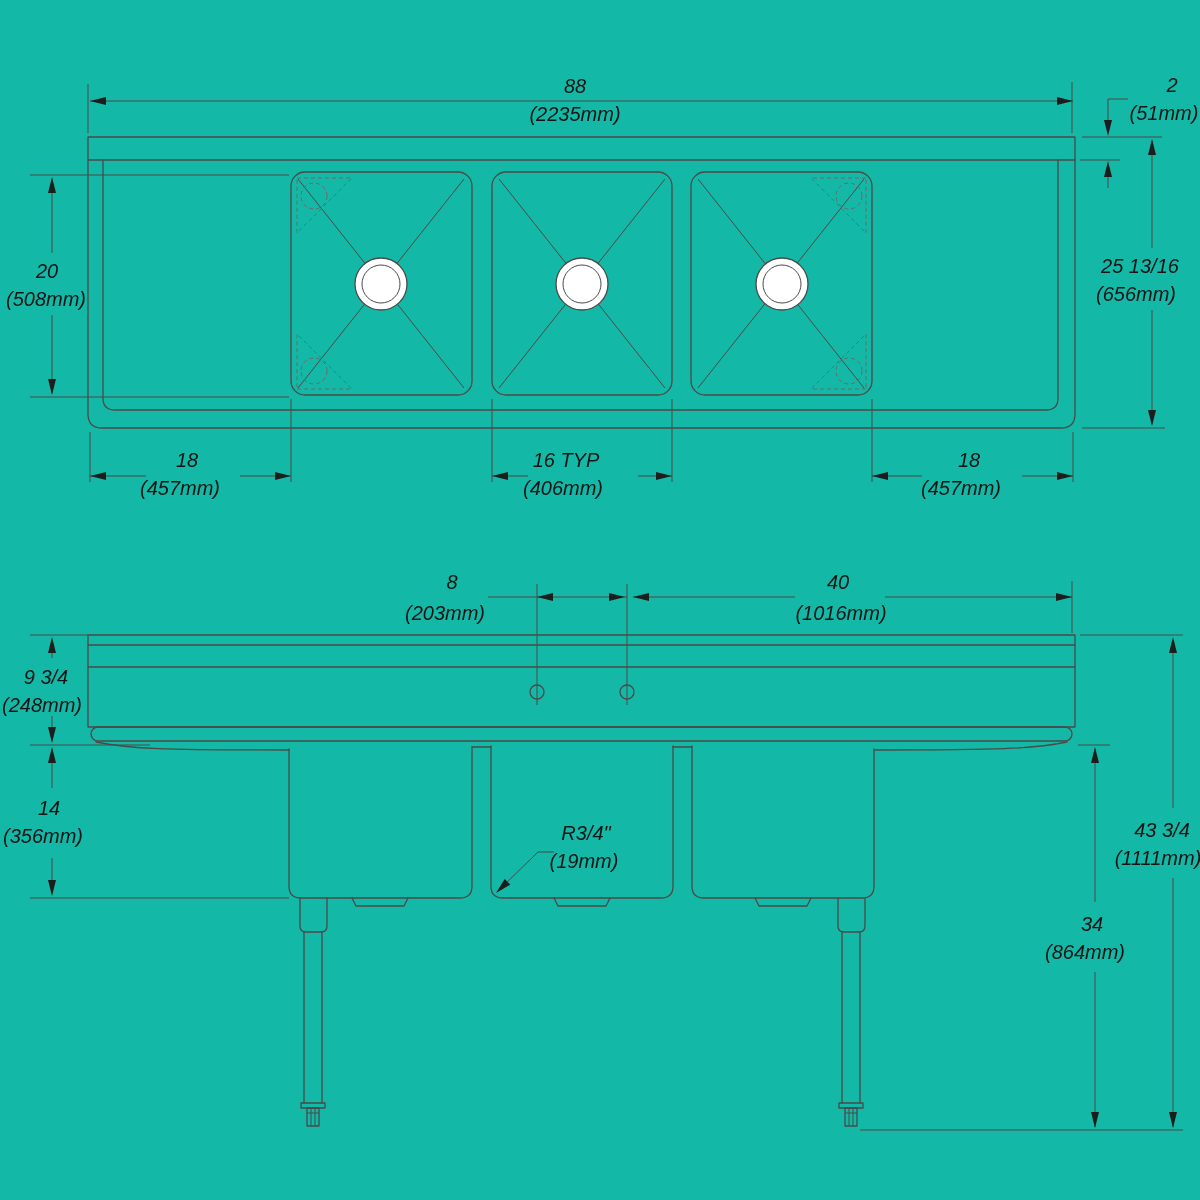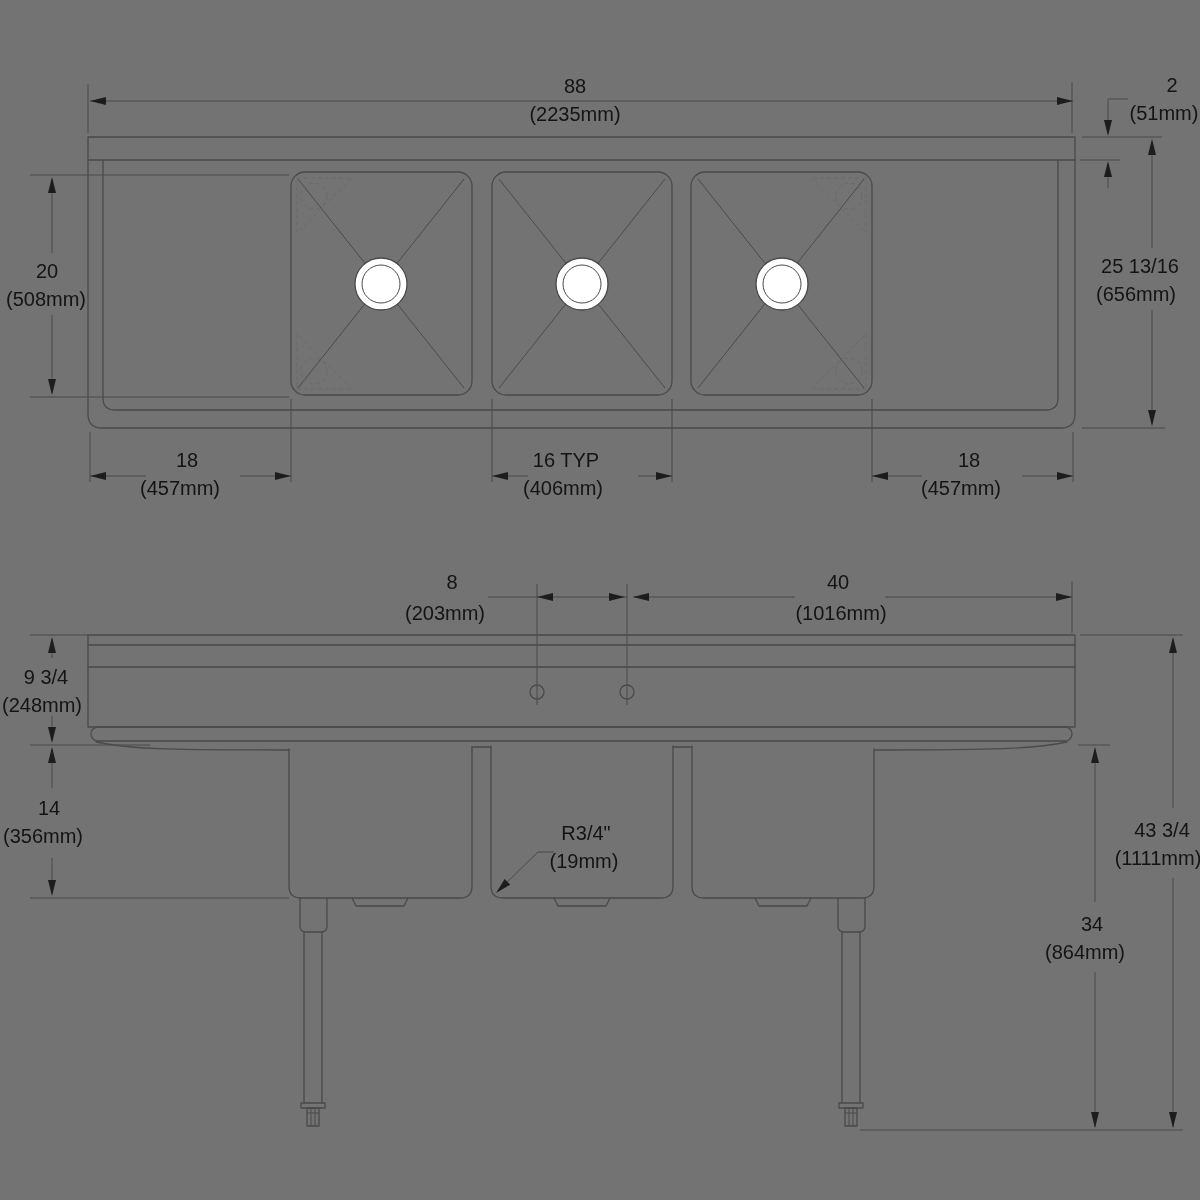--- a/index.html
+++ b/index.html
@@ -1,16 +1,16 @@
 <!DOCTYPE html>
 <html><head>
 <meta charset="utf-8">
 <style>
   html,body{margin:0;padding:0;background:#ffffff;}
-  .page{position:relative;width:1200px;height:1200px;background:#737373;font-family:"Liberation Sans",sans-serif;}
+  .page{position:relative;width:1200px;height:1200px;background:#14b8a6;font-family:"Liberation Sans",sans-serif;font-style:italic;}
   svg{display:block;}
   .obj{fill:none;stroke:#4a4a4a;stroke-width:1.3;stroke-linejoin:round;stroke-linecap:round;}
   .thin{fill:none;stroke:#4a4a4a;stroke-width:1;}
   .dash{fill:none;stroke:#6a6a6a;stroke-width:1;stroke-dasharray:4 3;}
   .dim{fill:none;stroke:#4a4a4a;stroke-width:1;}
   .arr{fill:#1d1d1d;stroke:none;}
   .mask{fill:#ffffff;stroke:#4a4a4a;stroke-width:1.3;}
   text{font-family:"Liberation Sans",sans-serif;font-size:20px;fill:#141414;}
   .mid{text-anchor:middle;}
 </style>

